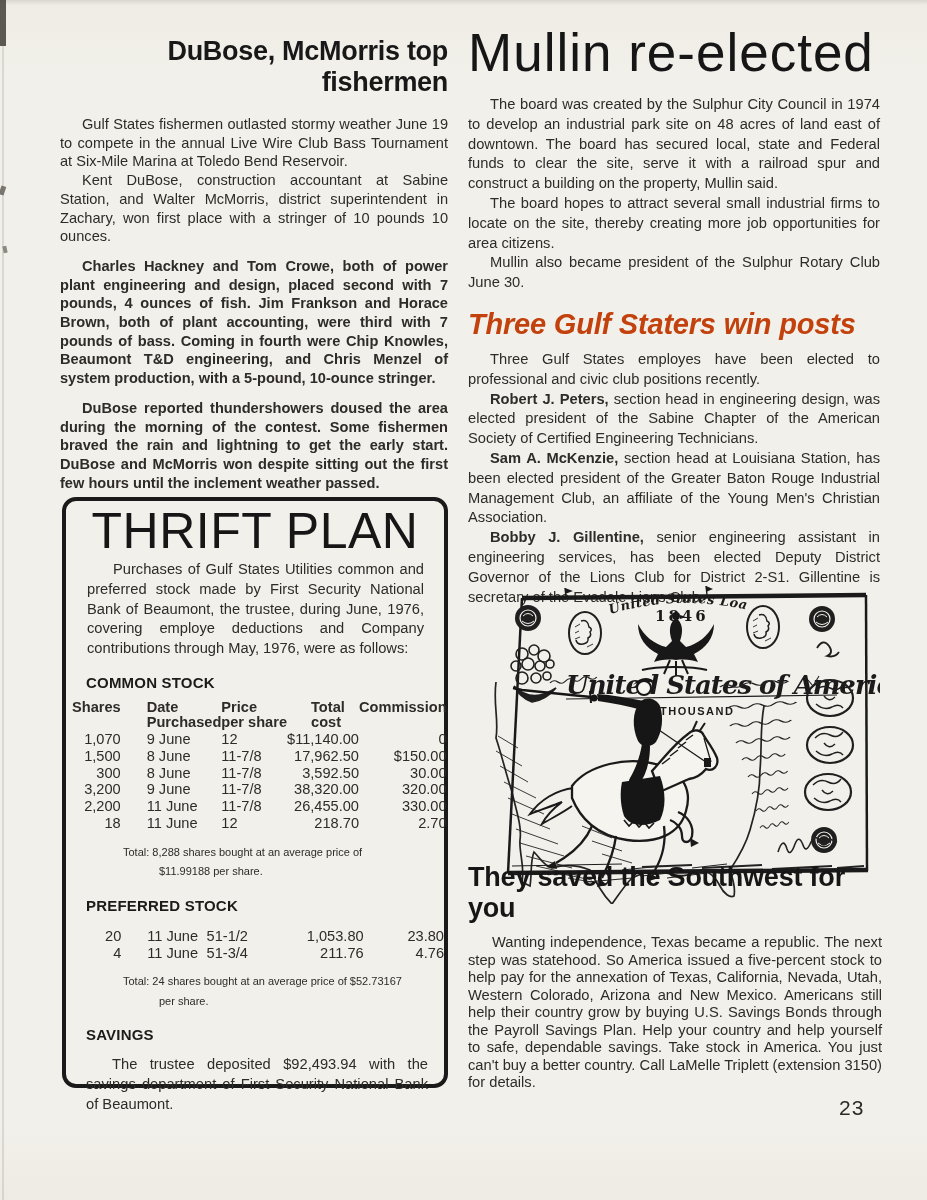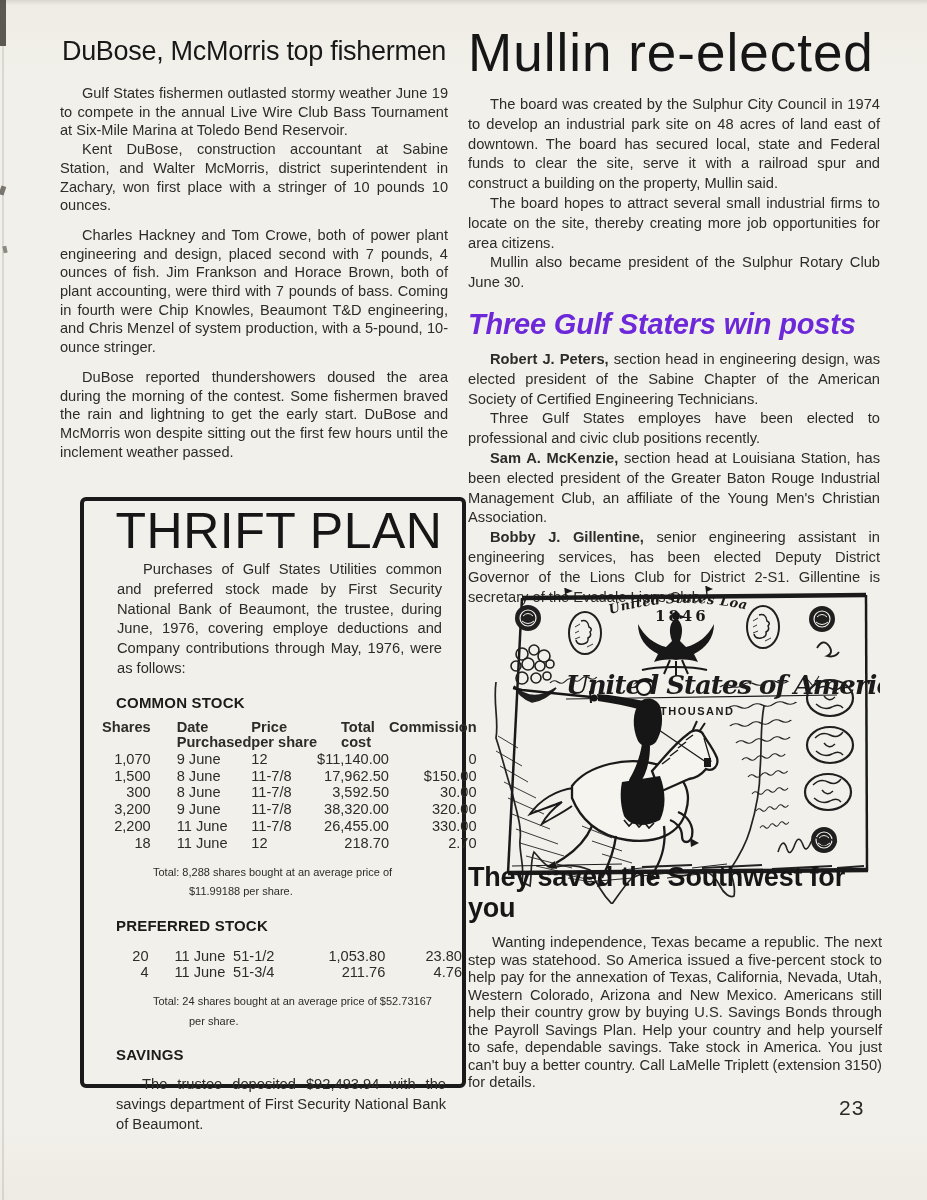--- a/index.html
+++ b/index.html
@@ -15,30 +15,30 @@
   .scan-line { position:absolute; left:2px; top:46px; width:2px; height:1154px; background:rgba(95,92,85,0.16); }
   .speck1 { position:absolute; left:0; top:186px; width:5px; height:9px; background:#7a766e; transform:rotate(18deg); }
   .speck2 { position:absolute; left:3px; top:246px; width:4px; height:7px; background:#8d897f; transform:rotate(-12deg); }
   .top-shade { position:absolute; left:0; top:0; width:927px; height:5px; background:linear-gradient(180deg,rgba(60,58,52,.12),rgba(60,58,52,0)); }
 
   
   .body-text p { margin:0; text-align:justify; text-indent:22px; }
   .a1 p { font-size:14.6px; line-height:18.7px; }
   .a2 p, .a3 p { font-size:14.7px; line-height:19.8px; }
   .a4 p { font-size:14.7px; line-height:17.5px; text-indent:24px; }
-  .gap { margin-top:11px !important; }
+  .gap { margin-top:11px !important;font-weight:bold; }
   .b { font-weight:700; }
 
   
   .col-left { position:absolute; left:60px; top:36px; width:388px; }
-  .col-left h1 { font-size:27px; font-weight:400; letter-spacing:-0.3px; text-align:center; margin:0 0 17px 0; color:#181818; }
+  .col-left h1 { font-size:27px; font-weight:700; letter-spacing:-0.3px; text-align:right; margin:0 0 17px 0; color:#181818; }
 
   .thrift-box {
-    position:absolute; left:80px; top:497px; width:386px; height:591px;
-    border:4px solid #1a1a1a; border-radius:6px; box-sizing:border-box; padding-top:2px;padding-left:12px;
+    position:absolute; left:62px; top:497px; width:386px; height:591px;
+    border:4px solid #1a1a1a; border-radius:14px; box-sizing:border-box; padding-top:2px;
   }
   .box-title { font-size:50px; font-weight:500; text-align:center; color:#161616; line-height:56px; letter-spacing:0.5px; }
   .box-intro { font-size:14.7px; line-height:19.8px; text-align:justify; text-indent:26px; margin:1px 20px 0 21px; }
   .stock-heading { font-size:15px; font-weight:700; margin:15px 0 0 20px; letter-spacing:0.2px; color:#1d1b19; }
   .stock-table { border-collapse:collapse; table-layout:fixed; margin:9px 0 0 6px; }
   .stock-table th, .stock-table td { padding:0; font-size:14.6px; overflow:visible; white-space:nowrap; }
   .stock-table th { font-weight:700; vertical-align:top; }
   .stock-table th div { line-height:15.5px; }
   .stock-table td { line-height:16.8px; }
   col.w1{width:52px} col.w2{width:86px} col.w3{width:70px} col.w4{width:92px} col.w5{width:84px}
@@ -49,21 +49,21 @@
   th.c4 { text-align:left; padding-left:24px; }
   td.c4 { text-align:right; }
   th.c5, td.c5 { text-align:right; }
   .total-note { font-size:11px; line-height:19.5px; margin:11px 0 0 57px; }
   .total-note .tl2 { margin-left:36px; }
   .savings-text { font-size:14.7px; line-height:19.8px; text-align:justify; text-indent:26px; margin:12px 16px 0 20px; }
 
   
   .col-right-top { position:absolute; left:468px; top:26px; width:412px; }
   .h-mullin { font-size:53px; font-weight:500; letter-spacing:1px; margin:0 0 15px 0; color:#161616; line-height:1.02; }
-  .h-three { font-size:29px; font-weight:700; font-style:italic; margin:15px 0 9px 0; letter-spacing:-0.2px; color:#6d28d9; }
+  .h-three { font-size:29px; font-weight:700; font-style:italic; margin:15px 0 9px 0; letter-spacing:-0.2px; color:#c2410c; }
   .col-right-bottom { position:absolute; left:468px; top:862px; width:414px; }
   .h-sw { font-size:27px; font-weight:700; margin:0 0 10px 0; letter-spacing:-0.2px; color:#161616; }
   .illustration { position:absolute; left:492px; top:586px; width:388px; height:318px; margin:0; }
   .illustration svg { display:block; width:100%; height:100%; }
   .page-number { position:absolute; left:839px; top:1096px; font-size:21px; letter-spacing:1px; color:#2b2a27; }
 </style>
 </head>
 <body>
 
 <div class="scan-edge-top"></div>
@@ -205,22 +205,22 @@
 <section class="col-right-top">
   <h1 class="h-mullin">Mullin re-elected</h1>
   <div class="body-text a2">
     <p>The board was created by the Sulphur City Council in 1974 to develop an industrial park site on 48 acres of land east of downtown. The board has secured local, state and Federal funds to clear the site, serve it with a railroad spur and construct a building on the property, Mullin said.</p>
     <p>The board hopes to attract several small industrial firms to locate on the site, thereby creating more job opportunities for area citizens.</p>
     <p>Mullin also became president of the Sulphur Rotary Club June 30.</p>
   </div>
 
   <h2 class="h-three">Three Gulf Staters win posts</h2>
   <div class="body-text a3">
+    <p>Three Gulf States employes have been elected to professional and civic club positions recently.</p>
     <p><span class="b">Robert J. Peters,</span><span> section head in engineering design, was elected president of the Sabine Chapter of the American Society of Certified Engineering Technicians.</span></p>
-    <p>Three Gulf States employes have been elected to professional and civic club positions recently.</p>
     <p><span class="b">Sam A. McKenzie,</span><span> section head at Louisiana Station, has been elected president of the Greater Baton Rouge Industrial Management Club, an affiliate of the Young Men's Christian Association.</span></p>
     <p><span class="b">Bobby J. Gillentine,</span><span> senior engineering assistant in engineering services, has been elected Deputy District Governor of the Lions Club for District 2-S1. Gillentine is secretary of the Evadale Lions Club.</span></p>
   </div>
 </section>
 
 <figure class="illustration">
   <svg viewBox="0 0 388 318" xmlns="http://www.w3.org/2000/svg">
     <defs>
       <path id="sq" d="M0,0 q3,-4 6,-1 q3,3 6,-1 q3,-4 6,-1 q3,3 6,-1 q3,-4 6,-1 q3,3 6,-1" fill="none"></path>
       <g id="med">

